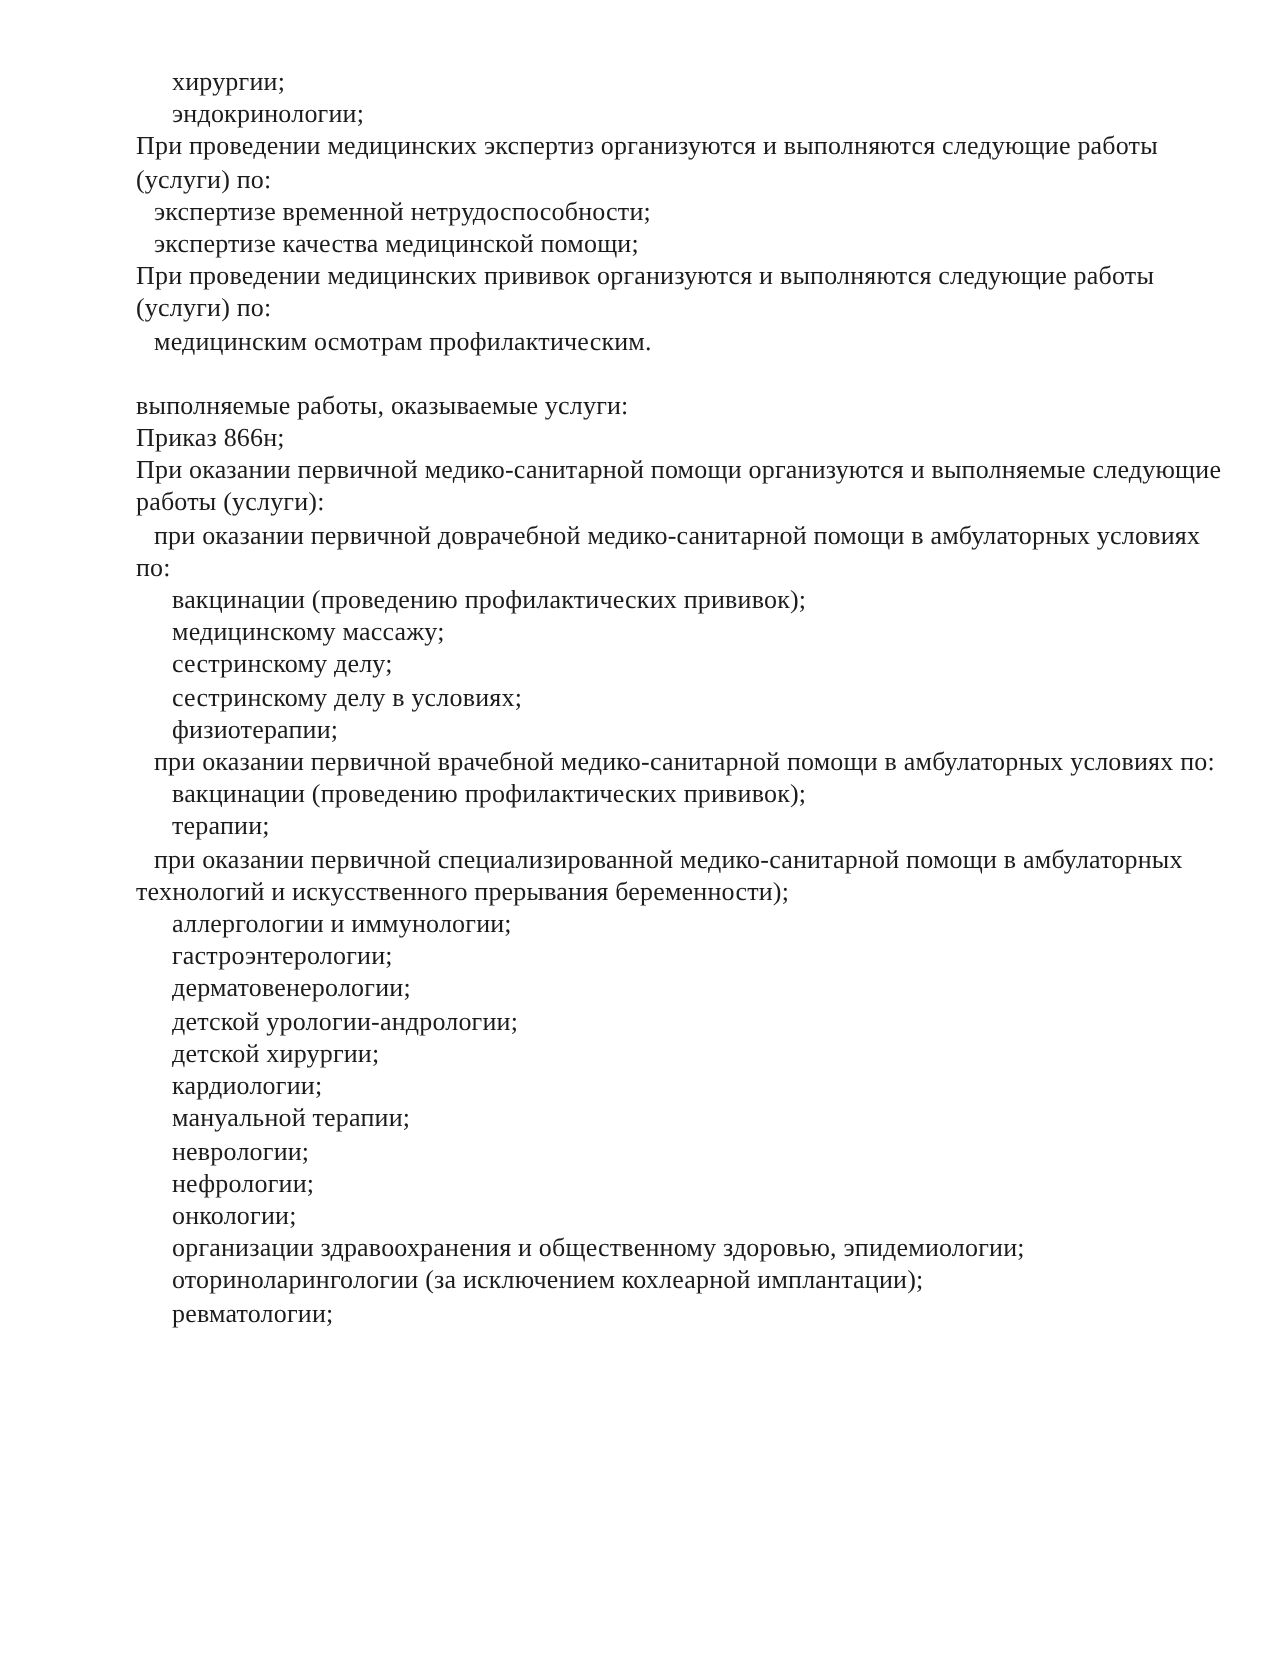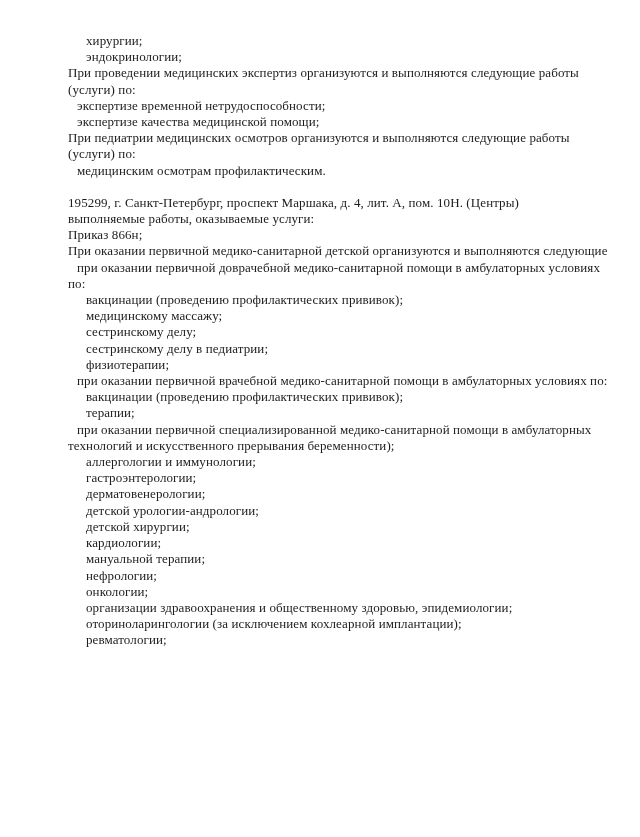--- a/index.html
+++ b/index.html
@@ -34,48 +34,49 @@
 
 <div class="page">
   <div id="doc-body" style="color: rgb(28, 28, 28);">
       <div class="doc-section">
         <div class="doc-line i2">хирургии;</div>
         <div class="doc-line i2">эндокринологии;</div>
         <div class="doc-line i0">При проведении медицинских экспертиз организуются и выполняются следующие работы</div>
         <div class="doc-line i0">(услуги) по:</div>
         <div class="doc-line i1">экспертизе временной нетрудоспособности;</div>
         <div class="doc-line i1">экспертизе качества медицинской помощи;</div>
-        <div class="doc-line i0">При педиатрии медицинских осмотров организуются и выполняются следующие работы</div>
+        <div class="doc-line i0">При проведении медицинских прививок организуются и выполняются следующие работы</div>
         <div class="doc-line i0">(услуги) по:</div>
         <div class="doc-line i1">медицинским осмотрам профилактическим.</div>
       </div>
       <div class="doc-section">
-        <div class="doc-line i0">195299, г. Санкт-Петербург, проспект Маршака, д. 4, лит. А, пом. 10Н. (Центры)</div>
         <div class="doc-line i0">выполняемые работы, оказываемые услуги:</div>
         <div class="doc-line i0">Приказ 866н;</div>
-        <div class="doc-line i0">При оказании первичной медико-санитарной детской организуются и выполняются следующие</div>
+        <div class="doc-line i0">При оказании первичной медико-санитарной помощи организуются и выполняемые следующие</div>
+        <div class="doc-line i0">работы (услуги):</div>
         <div class="doc-line i1">при оказании первичной доврачебной медико-санитарной помощи в амбулаторных условиях</div>
         <div class="doc-line i0">по:</div>
         <div class="doc-line i2">вакцинации (проведению профилактических прививок);</div>
         <div class="doc-line i2">медицинскому массажу;</div>
         <div class="doc-line i2">сестринскому делу;</div>
-        <div class="doc-line i2">сестринскому делу в педиатрии;</div>
+        <div class="doc-line i2">сестринскому делу в условиях;</div>
         <div class="doc-line i2">физиотерапии;</div>
         <div class="doc-line i1">при оказании первичной врачебной медико-санитарной помощи в амбулаторных условиях по:</div>
         <div class="doc-line i2">вакцинации (проведению профилактических прививок);</div>
         <div class="doc-line i2">терапии;</div>
         <div class="doc-line i1">при оказании первичной специализированной медико-санитарной помощи в амбулаторных</div>
         <div class="doc-line i0">технологий и искусственного прерывания беременности);</div>
         <div class="doc-line i2">аллергологии и иммунологии;</div>
         <div class="doc-line i2">гастроэнтерологии;</div>
         <div class="doc-line i2">дерматовенерологии;</div>
         <div class="doc-line i2">детской урологии-андрологии;</div>
         <div class="doc-line i2">детской хирургии;</div>
         <div class="doc-line i2">кардиологии;</div>
         <div class="doc-line i2">мануальной терапии;</div>
+        <div class="doc-line i2">неврологии;</div>
         <div class="doc-line i2">нефрологии;</div>
         <div class="doc-line i2">онкологии;</div>
         <div class="doc-line i2">организации здравоохранения и общественному здоровью, эпидемиологии;</div>
         <div class="doc-line i2">оториноларингологии (за исключением кохлеарной имплантации);</div>
         <div class="doc-line i2">ревматологии;</div>
       </div>
     </div>
 </div>
 
 </body></html>

